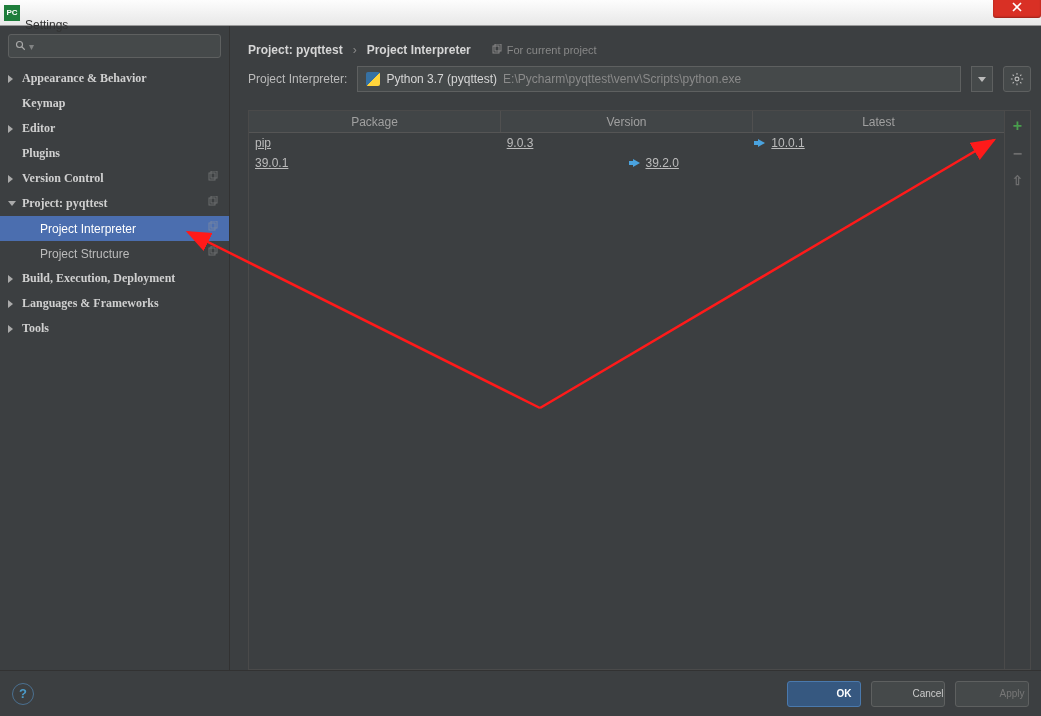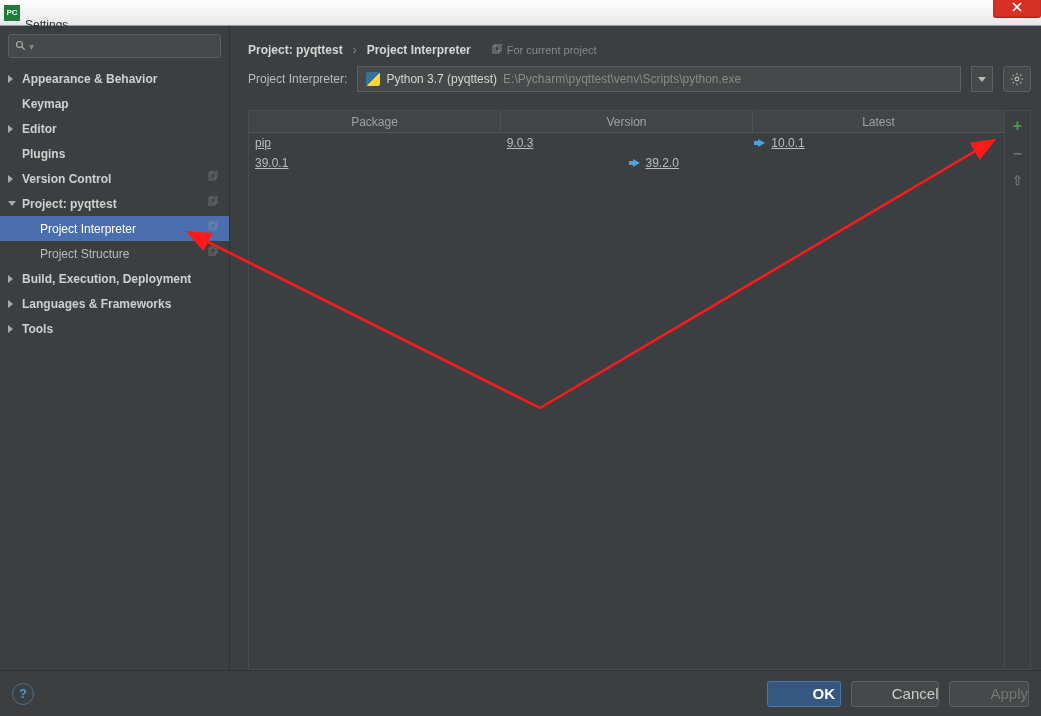--- a/index.html
+++ b/index.html
@@ -66,21 +66,21 @@
 .search svg { width: 12px; height: 12px; fill: #aaa; }
 .tree { flex: 1; overflow: hidden; }
 .tree-item {
   display: flex; align-items: center;
   height: 25px;
   padding-left: 22px;
   cursor: default;
   position: relative;
 }
 .tree-item.bold { color: #d0d0d0; }
-.tree-item.bold .label { font-weight: bold; }
+.tree-item.bold .label { font-weight: bold; font-family: Liberation Serif, serif; }
 .tree-item .arrow {
   position: absolute; left: 8px;
   width: 0; height: 0;
   border-top: 4px solid transparent;
   border-bottom: 4px solid transparent;
   border-left: 5px solid #aaa;
 }
 .tree-item .arrow.open {
   border-left: 4px solid transparent;
   border-right: 4px solid transparent;
@@ -213,21 +213,21 @@
   color: #4b9ac7;
   display: flex; align-items: center; justify-content: center;
   font-weight: bold; font-size: 13px;
 }
 .spacer { flex: 1; }
 .btn {
   min-width: 74px; height: 26px;
   background: #45494a; border: 1px solid #5e6060;
   border-radius: 3px; color: #ccc;
   display: flex; align-items: center; justify-content: center;
-  font-size: 15px;
+  font-size: 10px;
   padding-left: 40px;
 }
 .btn.primary { background: #365880; border-color: #4a79ad; color: #fff; font-weight: bold; }
 .btn.disabled { color: #777; }
 .annot { position: absolute; left: 0; top: 0; pointer-events: none; }
 .copy-svg { width: 12px; height: 12px; fill: #999; }
 </style>
 </head>
 <body>
 

